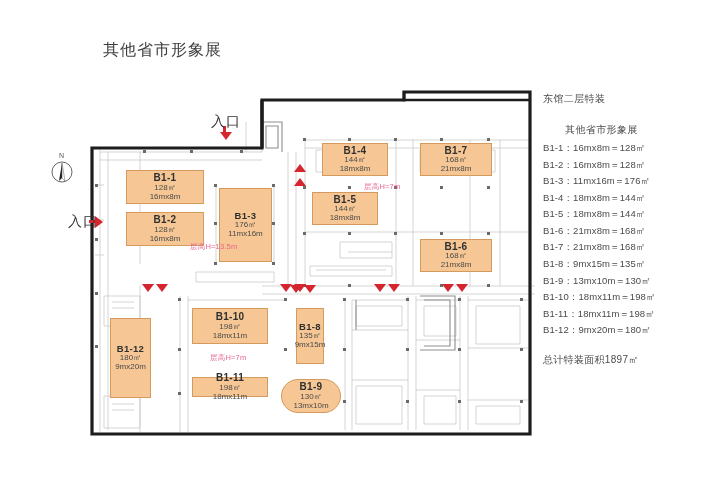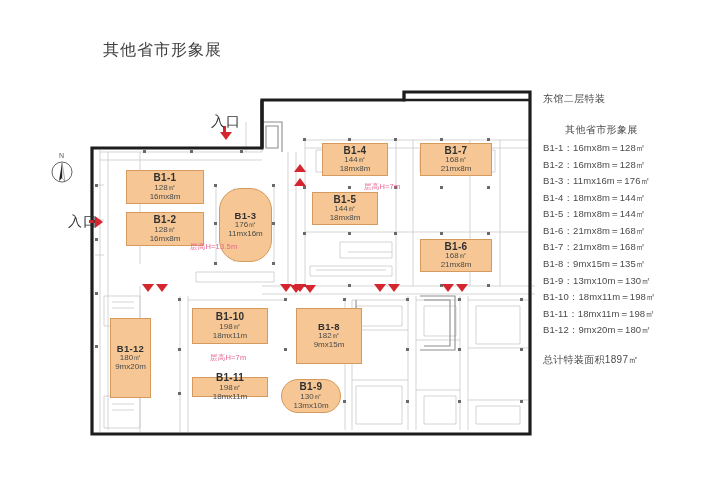--- a/index.html
+++ b/index.html
@@ -203,21 +203,21 @@
   <span class="bar">128㎡</span>
   <span class="bdim">16mx8m</span>
 </div>
 
 <div class="booth" style="left:126px;top:212px;width:78px;height:34px;">
   <span class="bid">B1-2</span>
   <span class="bar">128㎡</span>
   <span class="bdim">16mx8m</span>
 </div>
 
-<div class="booth tall" style="left:219px;top:188px;width:53px;height:74px;border-radius:22px;">
+<div class="booth tall" style="left:219px;top:188px;width:53px;height:74px;">
   <span class="bid">B1-3</span>
   <span class="bar">176㎡</span>
   <span class="bdim">11mx16m</span>
 </div>
 
 <div class="booth" style="left:322px;top:143px;width:66px;height:33px;">
   <span class="bid">B1-4</span>
   <span class="bar">144㎡</span>
   <span class="bdim">18mx8m</span>
 </div>
@@ -233,23 +233,23 @@
   <span class="bar">168㎡</span>
   <span class="bdim">21mx8m</span>
 </div>
 
 <div class="booth" style="left:420px;top:143px;width:72px;height:33px;">
   <span class="bid">B1-7</span>
   <span class="bar">168㎡</span>
   <span class="bdim">21mx8m</span>
 </div>
 
-<div class="booth tall" style="left:296px;top:308px;width:66px;height:56px;">
+<div class="booth tall" style="left:296px;top:308px;width:28px;height:56px;">
   <span class="bid">B1-8</span>
-  <span class="bar">182㎡</span>
+  <span class="bar">135㎡</span>
   <span class="bdim">9mx15m</span>
 </div>
 
 <div class="booth" style="left:281px;top:379px;width:60px;height:34px;border-radius:17px;">
   <span class="bid">B1-9</span>
   <span class="bar">130㎡</span>
   <span class="bdim">13mx10m</span>
 </div>
 
 <div class="booth" style="left:192px;top:308px;width:76px;height:36px;">

